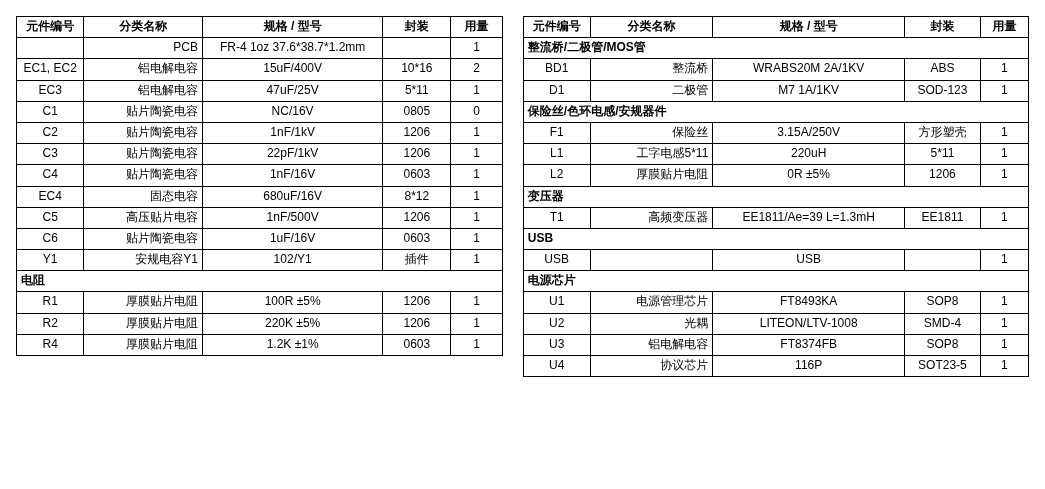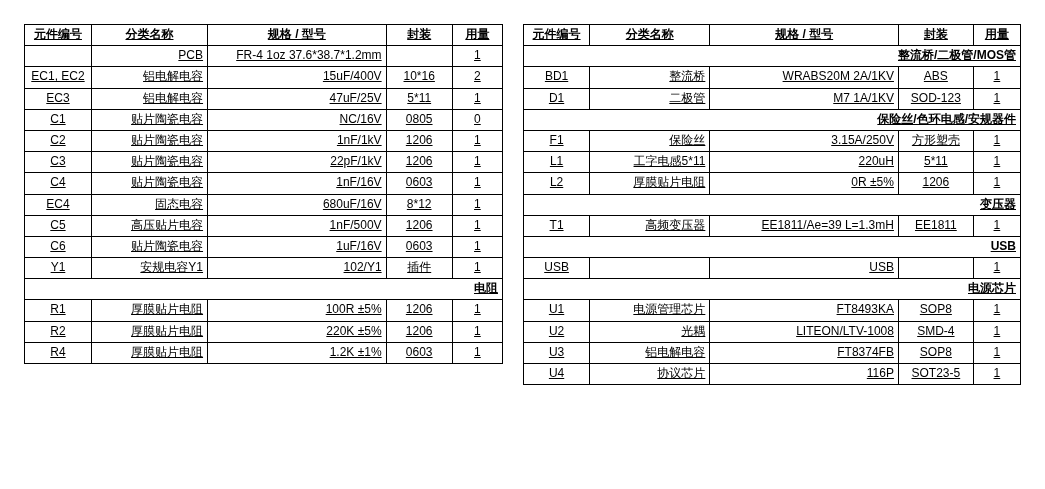--- a/index.html
+++ b/index.html
@@ -11,23 +11,22 @@
     width: 1045px;
     height: 489px;
     font-family: "Liberation Sans", sans-serif;
     color: #000000;
     overflow: hidden;
   }
   .page {
     position: relative;
     width: 1045px;
     height: 489px;
-    padding: 16px;
+    padding: 8px;
     box-sizing: border-box;
-    text-decoration: underline;
   }
   .tables-wrap {
     display: flex;
     flex-direction: row;
     align-items: flex-start;
     gap: 20px;
     padding: 8px 8px 0 8px;
     box-sizing: border-box;
   }
   table.bom {
@@ -59,26 +58,26 @@
   table.left col.c4 { width: 54px; }
   
   table.right col.c0 { width: 68px; }
   table.right col.c1 { width: 128px; }
   table.right col.c2 { width: 198px; }
   table.right col.c3 { width: 78px; }
   table.right col.c4 { width: 50px; }
 
   td.ref { text-align: center; }
   td.cat { text-align: right; }
-  td.spec { text-align: right; }
+  td.spec { text-align: center; }
   td.pkg { text-align: center; }
   td.qty { text-align: center; }
   tr.group td {
     font-weight: bold;
-    text-align: right;
+    text-align: left;
     margin-left: 12px;
   }
 </style>
 </head>
 <body>
 
 <div class="page">
   <div class="tables-wrap">
 
     <table class="bom left">

